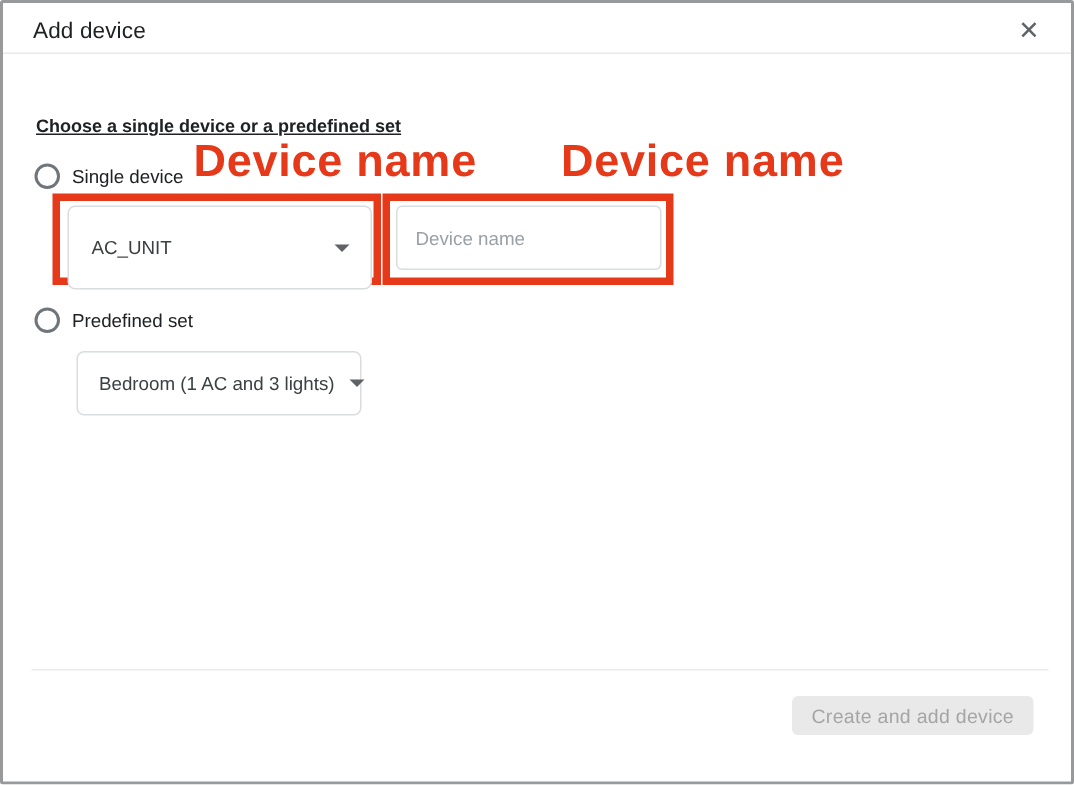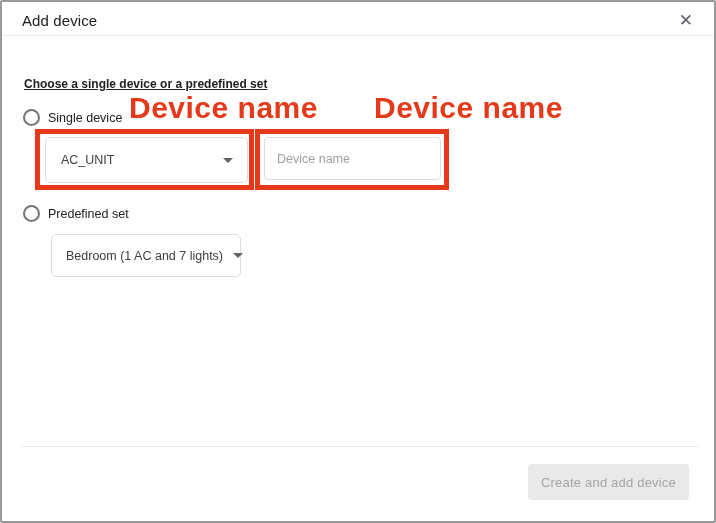--- a/index.html
+++ b/index.html
@@ -55,21 +55,21 @@
   .red-box.box-type { left:33px; top:127px; width:219px; height:61px; }
   .red-box.box-name { left:253px; top:127px; width:194px; height:61px; }
 
   
   .select {
     position:absolute; background:#fff;
     border:1px solid #dadce0; border-radius:5px;
     display:flex; align-items:center; justify-content:space-between;
     cursor:pointer;
   }
-  .select.type-select { left:43px; top:135px; width:203px; height:46px; padding:0 14px 0 15px; }
+  .select.type-select { left:43px; top:135px; width:203px; height:56px; padding:0 14px 0 15px; }
   .select.set-select  { left:49px; top:232px; width:190px; height:43px; padding:0 12px 0 14px; }
   .select-value { font-size:12.5px; color:#3c4043; white-space:nowrap; }
   .caret {
     width:0; height:0; margin-left:10px;
     border-left:5px solid transparent; border-right:5px solid transparent;
     border-top:5px solid #5f6368;
   }
 
   
   .name-input {
@@ -79,21 +79,21 @@
     font-family:"Liberation Sans", sans-serif;
   }
   .name-input::placeholder { color:#9aa0a6; opacity:1; }
 
   
   .footer-divider {
     position:absolute; left:19px; top:444px; width:678px; height:1px;
     background:#ececec;
   }
   .create-btn {
-    position:absolute; left:526px; top:462px; width:161px; height:36px;
+    position:absolute; left:526px; top:462px; width:161px; height:26px;
     background:#e9e9e9; color:#a5a5a5; border:none; border-radius:4px;
     font-size:13px; letter-spacing:.2px; cursor:default;
     font-family:"Liberation Sans", sans-serif;
   }
 </style>
 </head>
 <body>
 
 <div class="dialog">
 
@@ -121,21 +121,21 @@
   </div>
 
   <input class="name-input" type="text" placeholder="Device name" style="">
 
   <div class="radio-row predefined">
     <span class="radio-circle"></span>
     <span class="radio-label">Predefined set</span>
   </div>
 
   <div class="select set-select">
-    <span class="select-value">Bedroom (1 AC and 7 lights)</span>
+    <span class="select-value">Bedroom (1 AC and 3 lights)</span>
     <span class="caret"></span>
   </div>
 
   <div class="footer-divider"></div>
 
   <button class="create-btn" disabled="">Create and add device</button>
 
 </div>
 
 </body></html>

